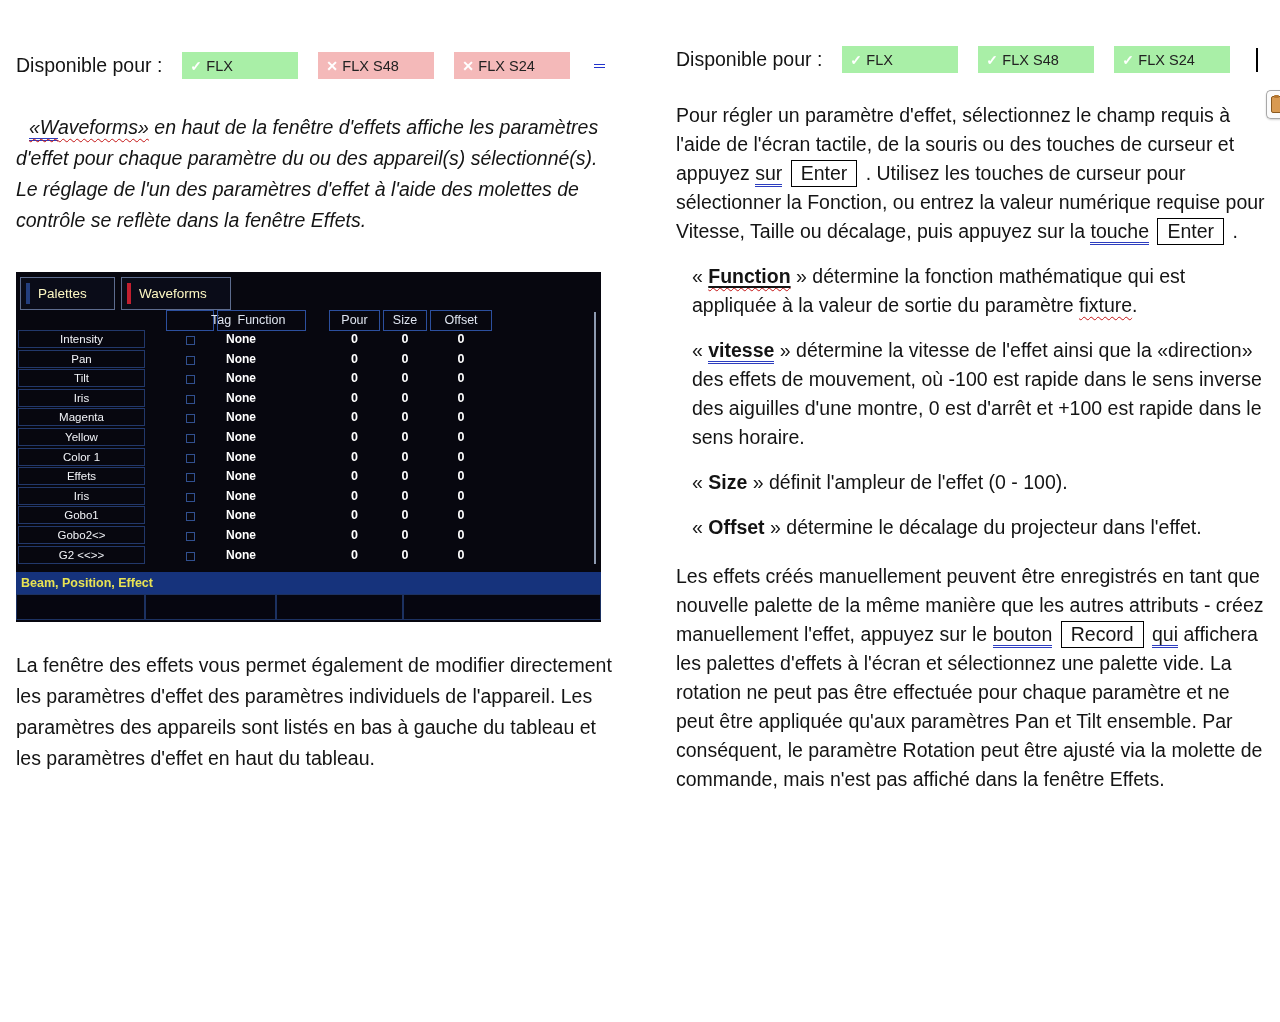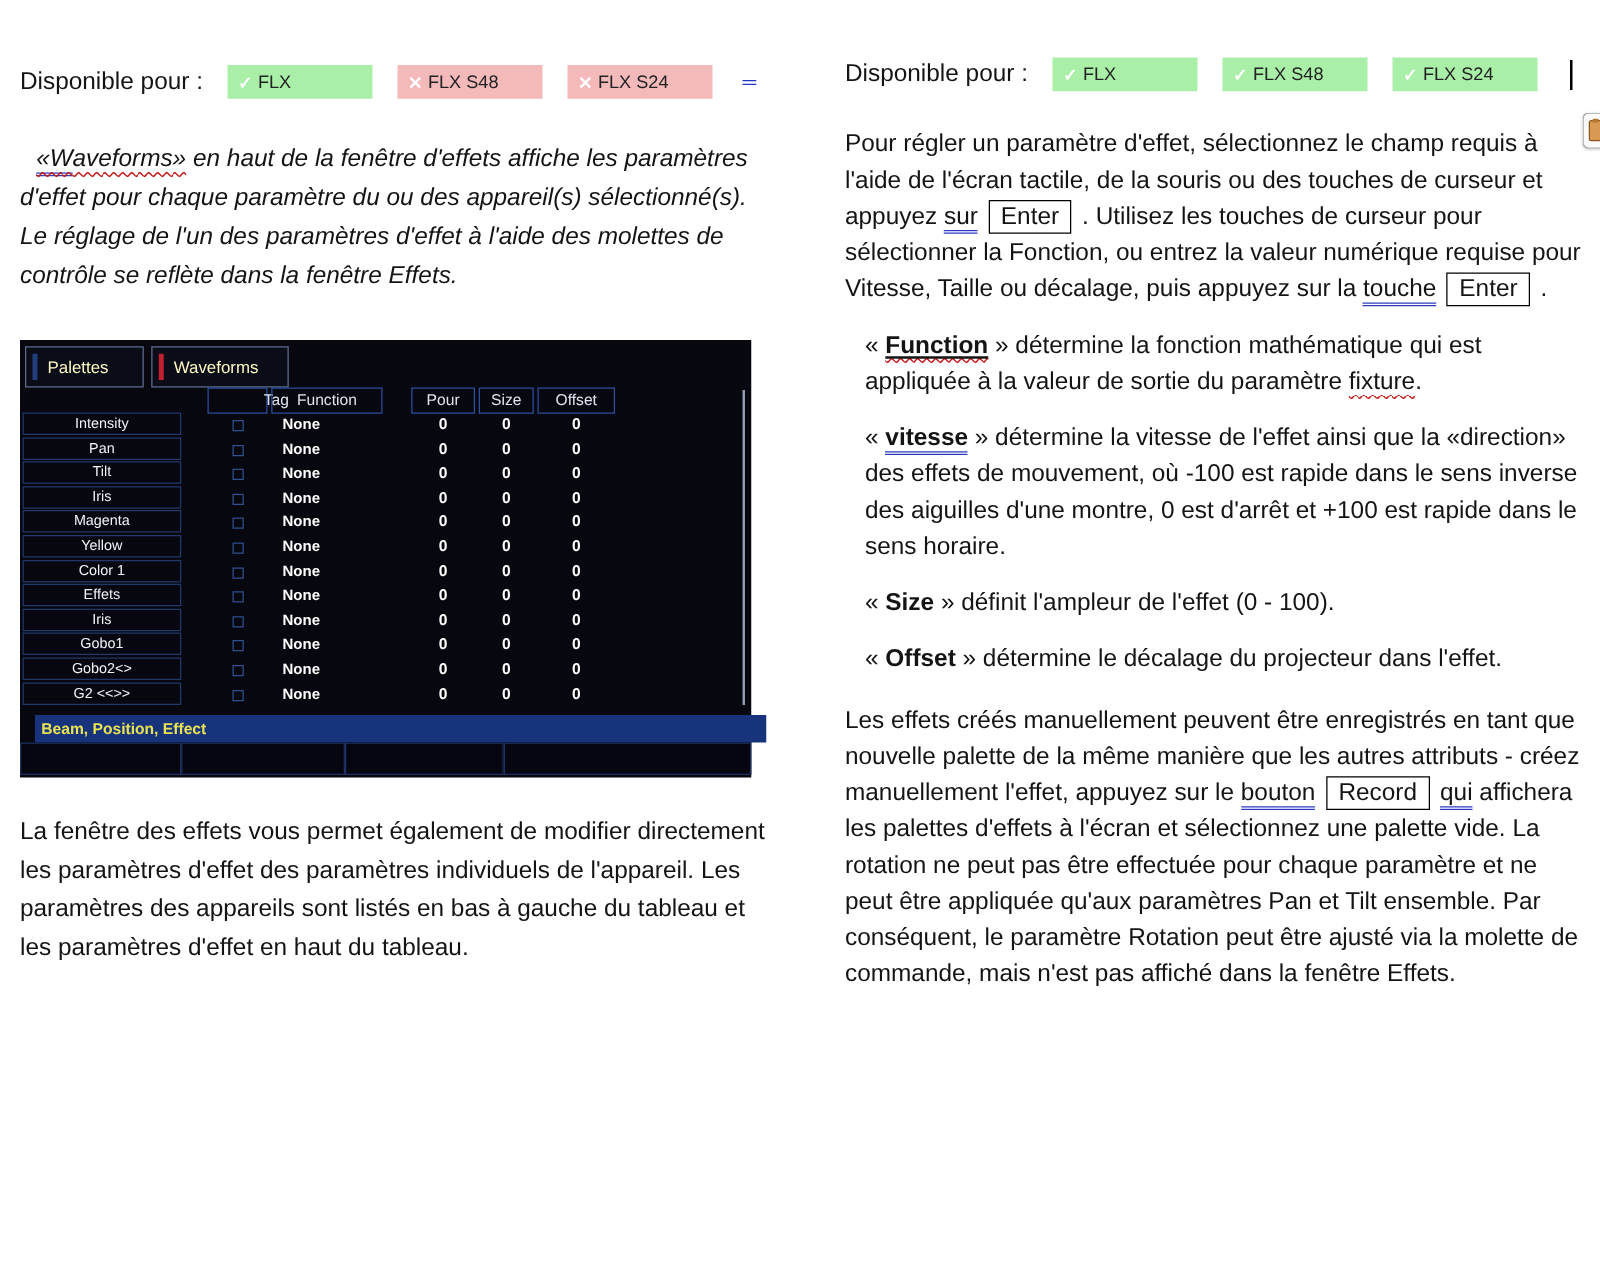--- a/index.html
+++ b/index.html
@@ -70,21 +70,21 @@
   .fx-row{position:absolute;left:0;width:508px;height:19.6px;text-decoration:underline;}
   .fx-lcell{position:absolute;left:2px;top:0;width:127px;height:18px;border:1px solid #22386b;
             box-sizing:border-box;color:#f2f4f8;font-size:11.5px;text-align:center;line-height:16px;}
   .fx-chk{position:absolute;left:170px;top:6px;width:7px;height:7px;border:1px solid #31508f;}
   .fx-none{position:absolute;left:210px;top:0;color:#fff;font-size:12px;font-weight:bold;line-height:19px;}
   .fx-val{position:absolute;top:0;color:#fff;font-size:12.5px;font-weight:bold;line-height:19px;text-align:center;}
   .v-speed{left:313px;width:51px;}
   .v-size{left:367px;width:44px;}
   .v-off{left:414px;width:62px;}
   .fx-scroll{position:absolute;right:5px;top:40px;width:2.5px;height:252px;background:#8d9ab0;}
-  .fx-beam{position:absolute;left:12px;top:300px;width:585px;height:22px;background:#16337c;
+  .fx-beam{position:absolute;left:0;top:300px;width:585px;height:22px;background:#16337c;
            color:#e9e353;font-size:12.5px;font-weight:bold;line-height:22px;padding-left:5px;box-sizing:border-box;}
   .fx-bot{position:absolute;top:322px;height:26px;border:1px solid #1c3161;box-sizing:border-box;background:#060610;}
   .bc1{left:0;width:129px;}
   .bc2{left:129px;width:131px;}
   .bc3{left:260px;width:127px;}
   .bc4{left:387px;width:198px;}
 </style>
 </head>
 <body>
 

